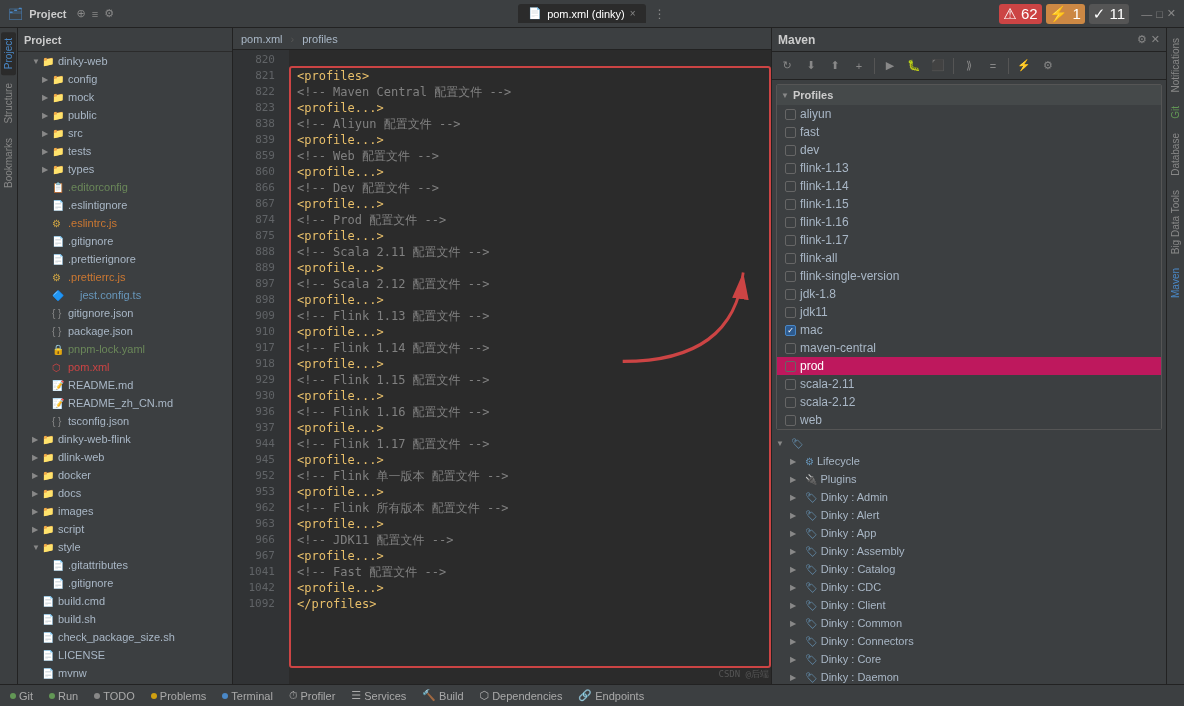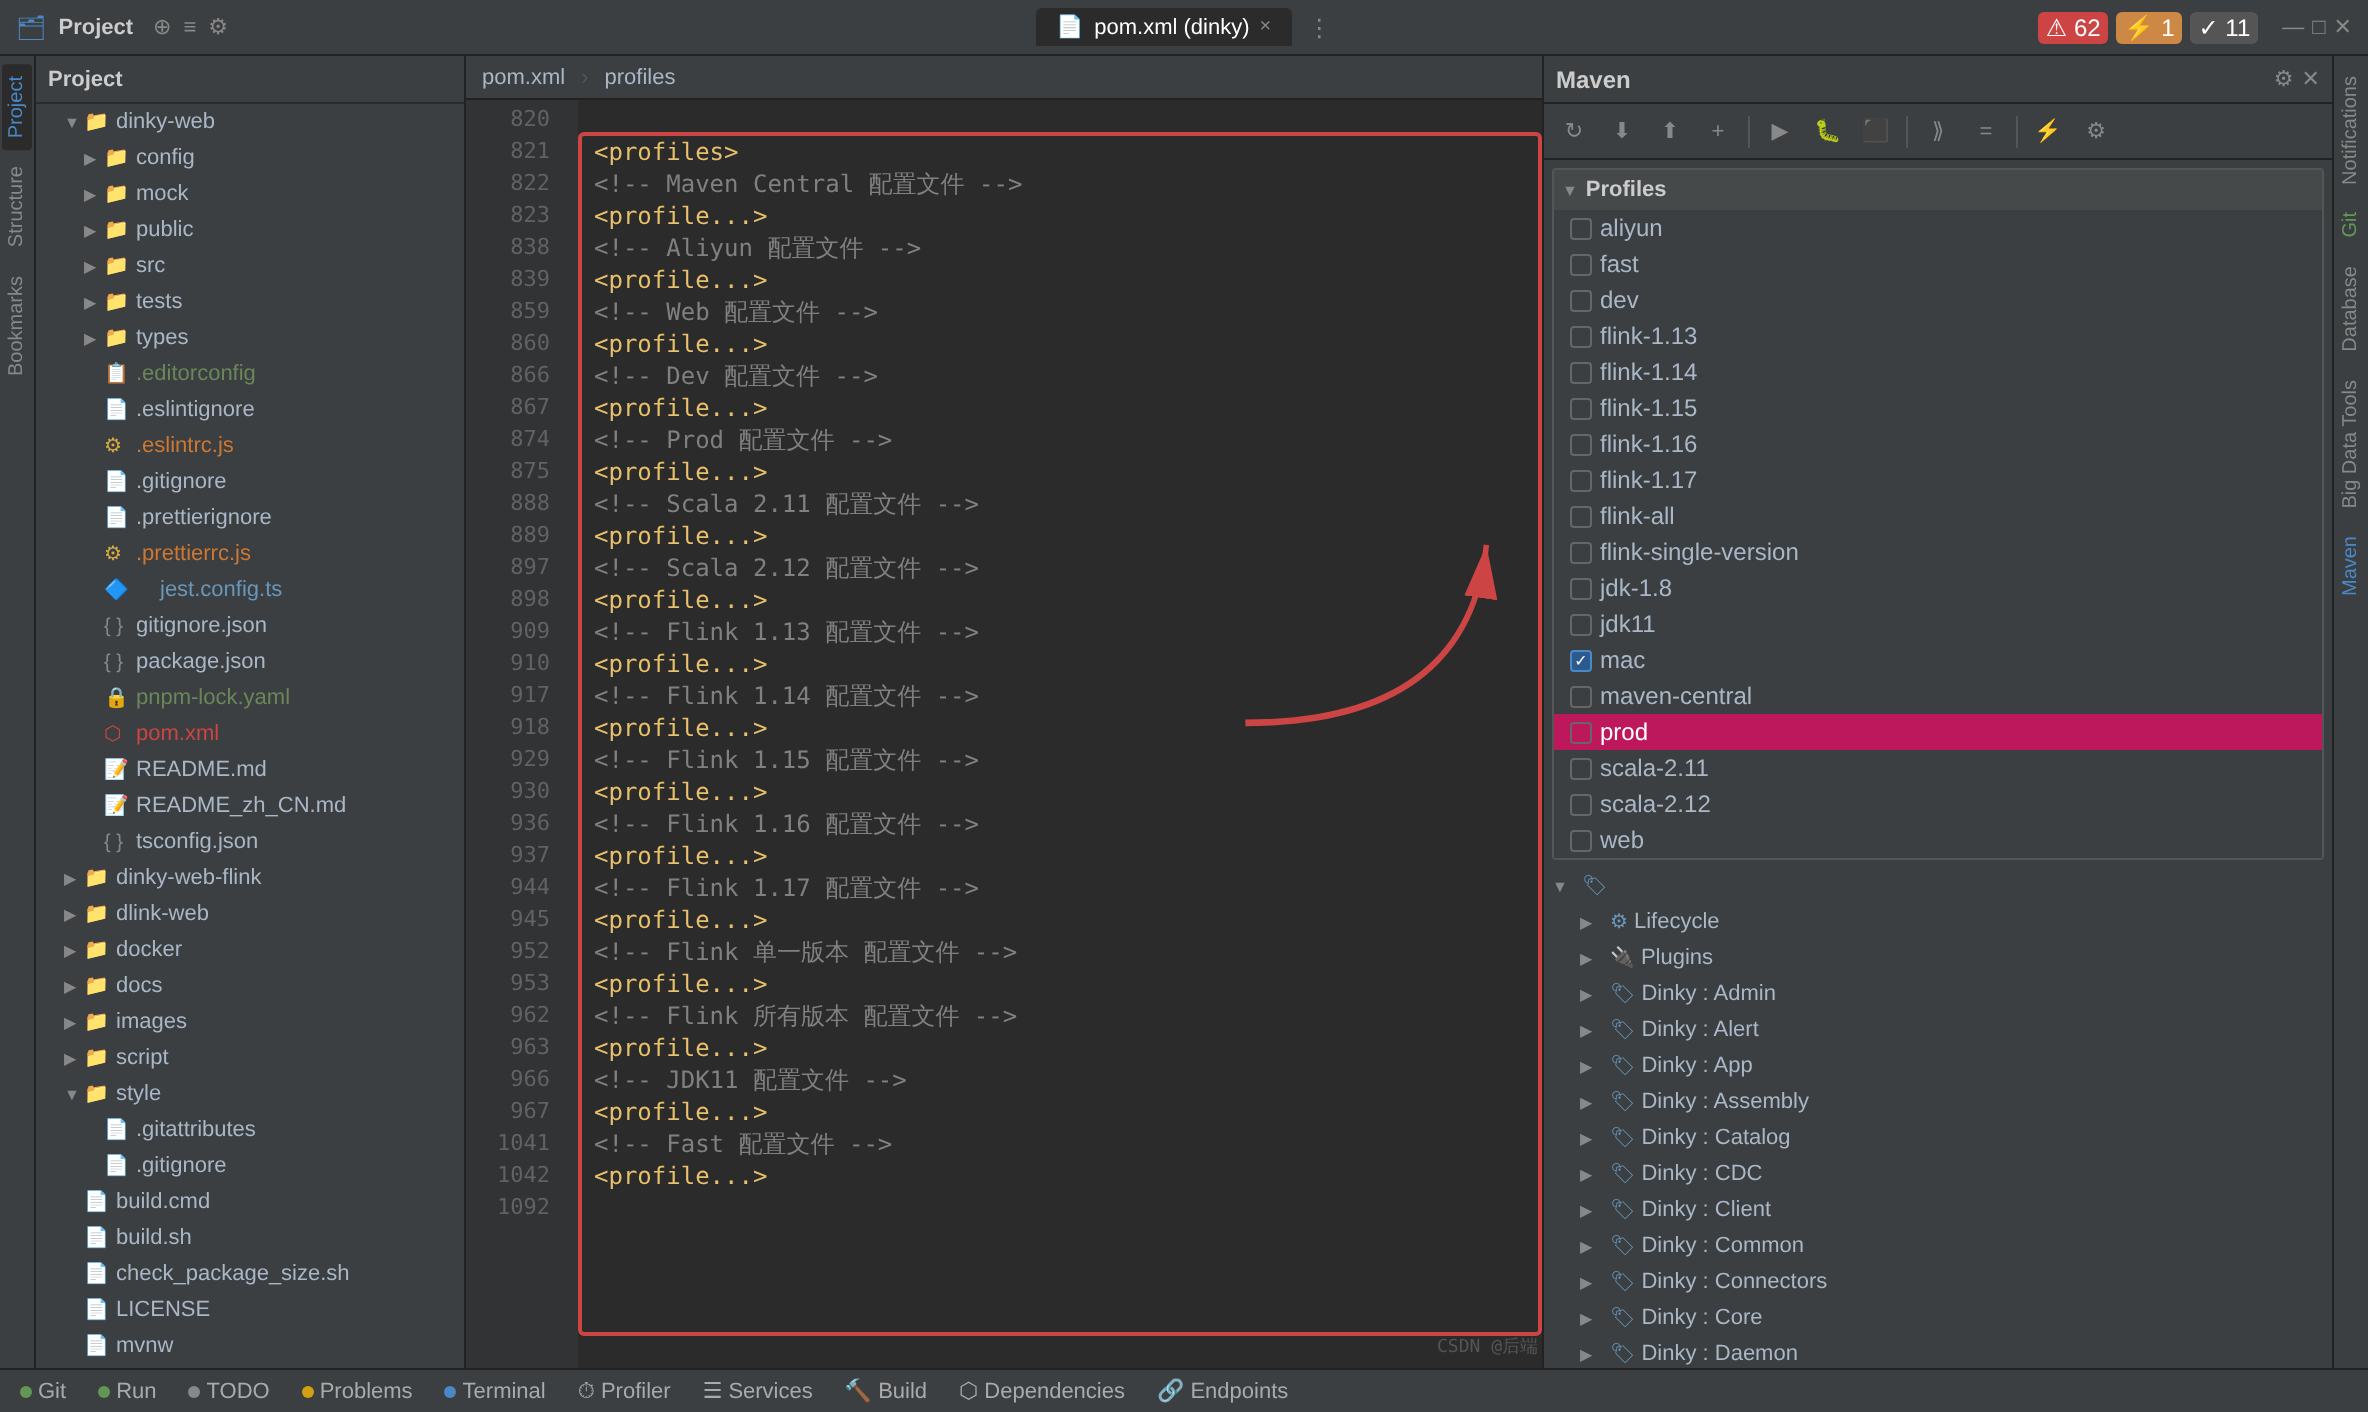--- a/index.html
+++ b/index.html
@@ -53,21 +53,21 @@
       gap: 5px;
       color: #bbb;
     }
     .tab.active {
       background: #2b2b2b;
       color: #fff;
     }
     .badge {
       background: #cc4444;
       color: #fff;
-      font-size: 12px;
+      font-size: 15px;
       padding: 1px 4px;
       border-radius: 3px;
     }
     .badge-warn {
       background: #cc8844;
     }
     .badge-info {
       background: #555;
     }
 
@@ -804,20 +804,24 @@
             <span class="code-tag">&lt;profile...&gt;</span>
         </div>
         <div class="code-line">
           <span style="color:#a9b7c6;">        </span>
             <span class="code-comment">&lt;!-- Fast 配置文件 --&gt;</span>
         </div>
         <div class="code-line">
           <span style="color:#a9b7c6;">        </span>
             <span class="code-tag">&lt;profile...&gt;</span>
         </div>
+        <div class="code-line">
+          <span style="color:#a9b7c6;">    </span>
+            <span class="code-tag">&lt;/profiles&gt;</span>
+        </div>
 
         <svg style="position:absolute;top:0;left:0;width:100%;height:100%;pointer-events:none;z-index:6;" viewBox="0 0 520 570" preserveAspectRatio="none">
           <defs>
             <marker id="arrowhead" markerWidth="8" markerHeight="6" refX="8" refY="3" orient="auto">
               <polygon points="0 0, 8 3, 0 6" fill="#cc4444"></polygon>
             </marker>
           </defs>
           <path d="M 360 280 Q 480 280 490 200" stroke="#cc4444" stroke-width="3" fill="none" marker-end="url(#arrowhead)"></path>
         </svg>
 

